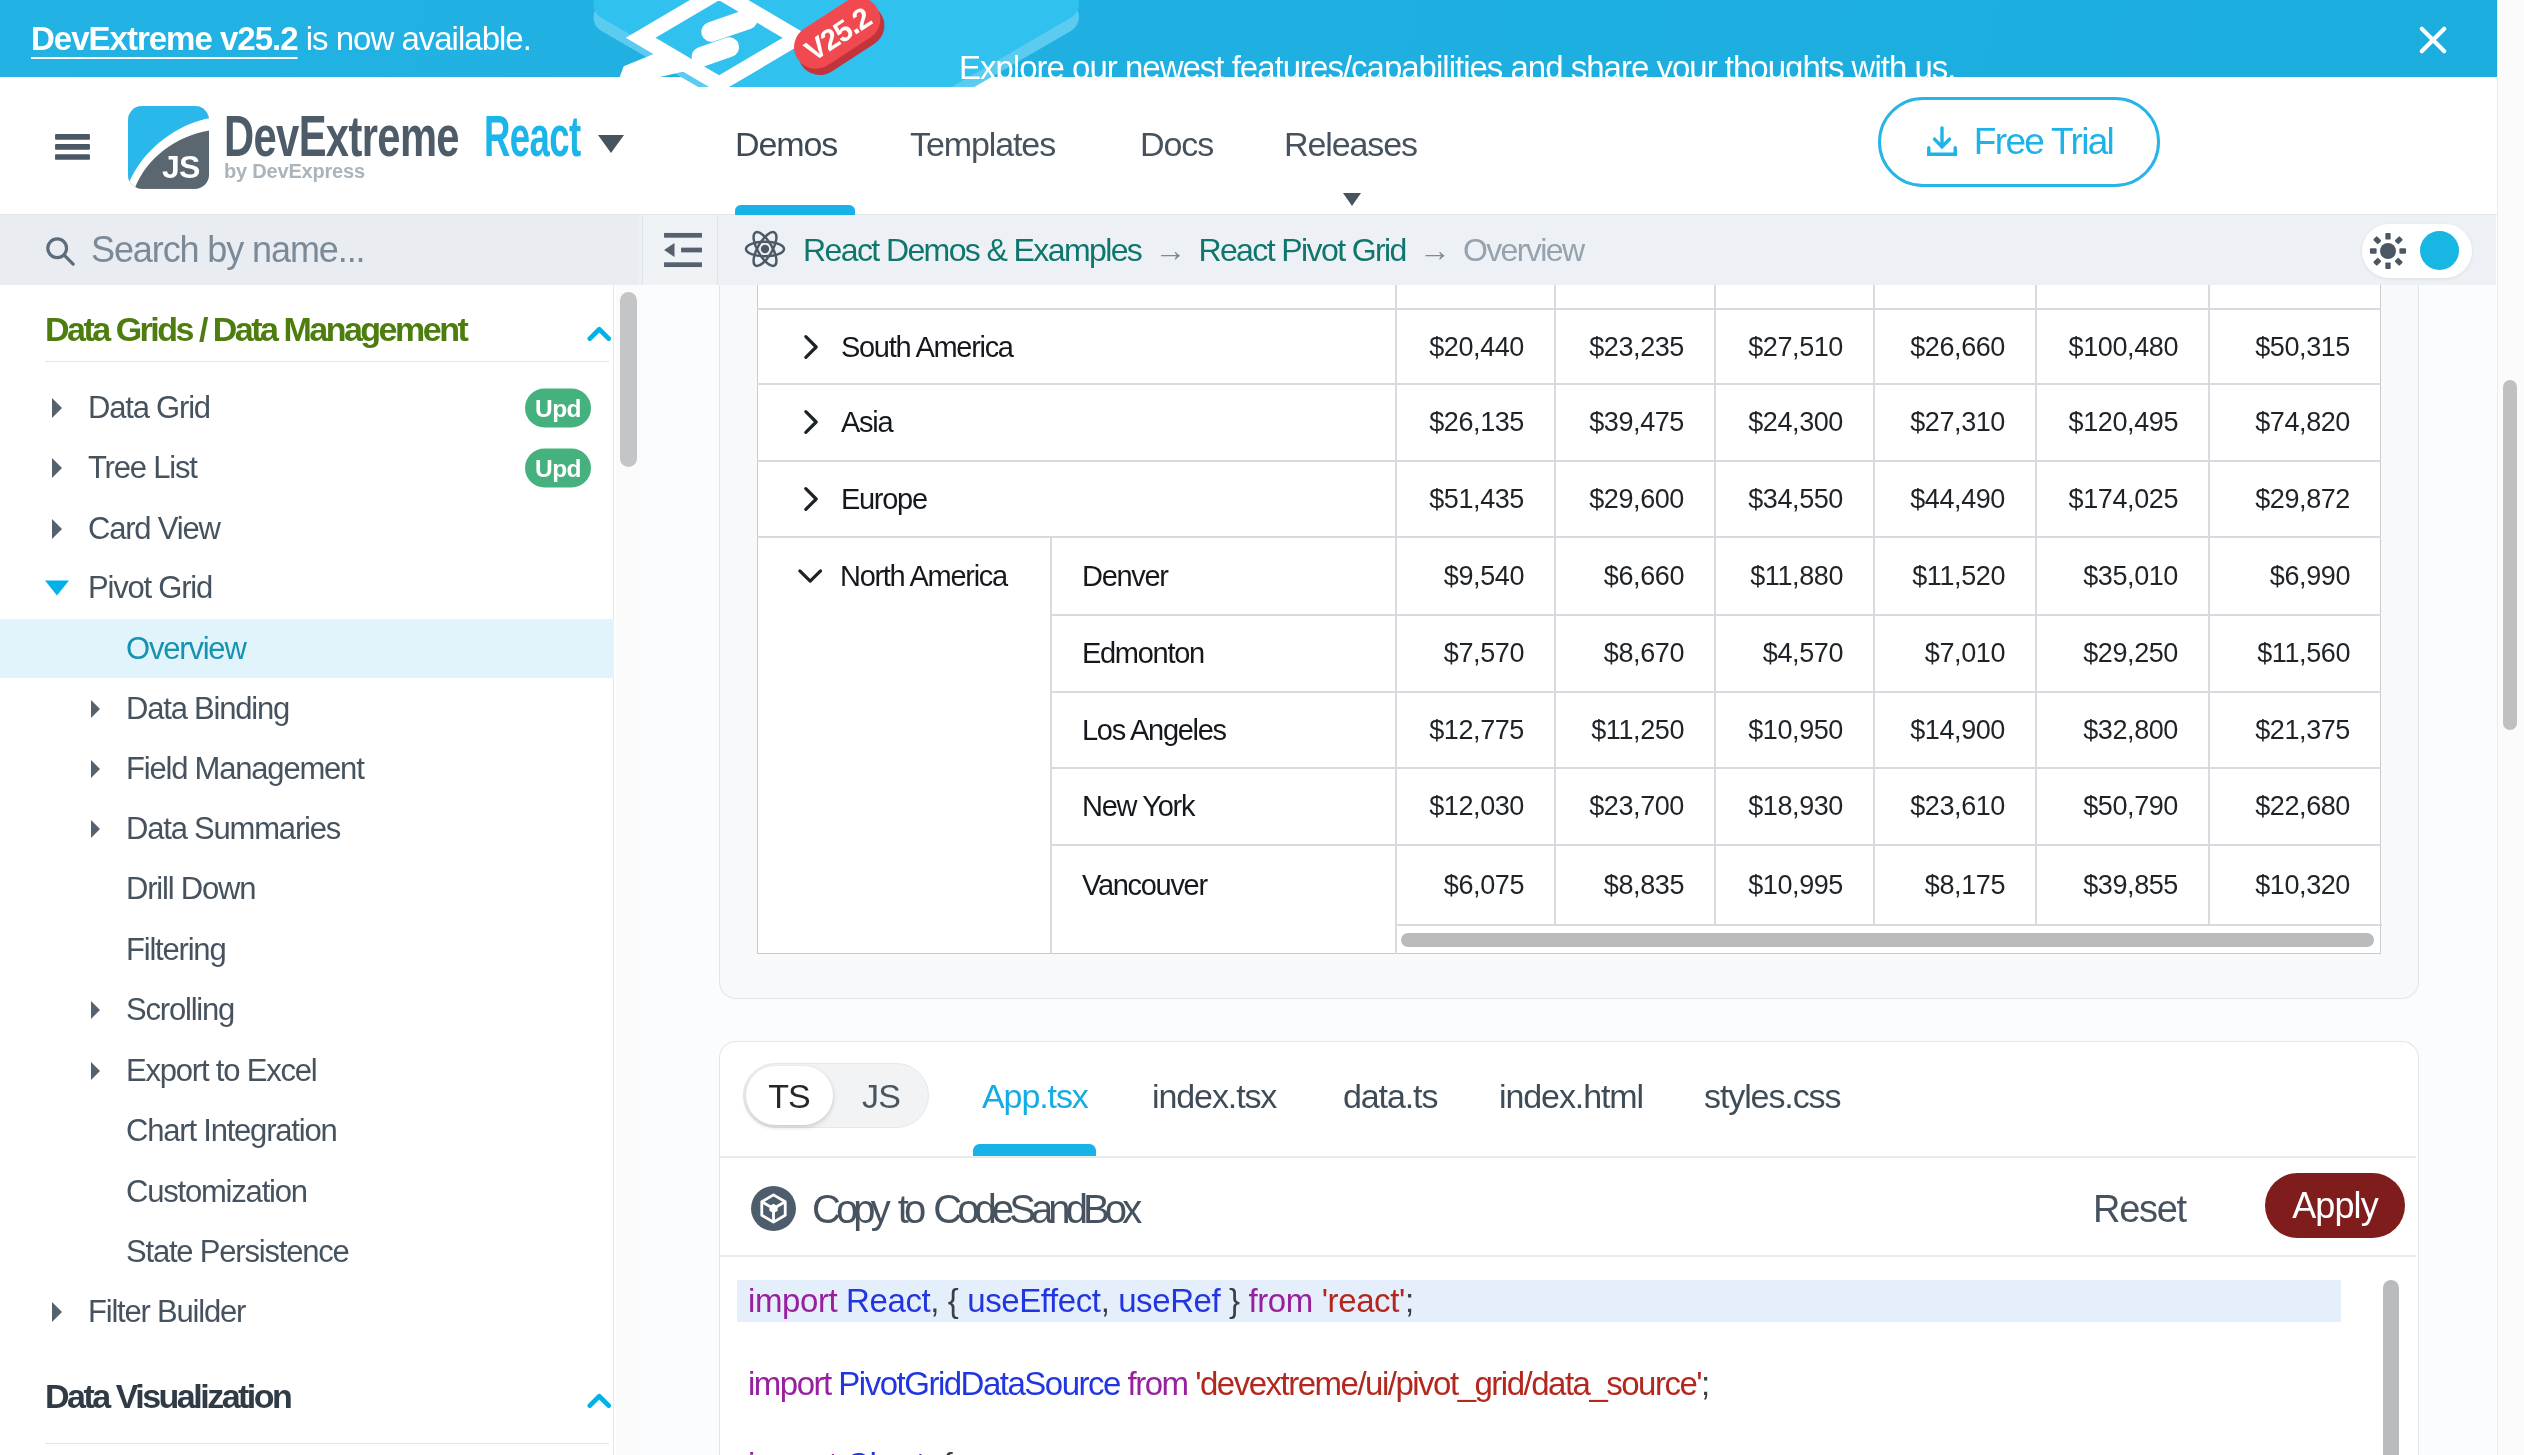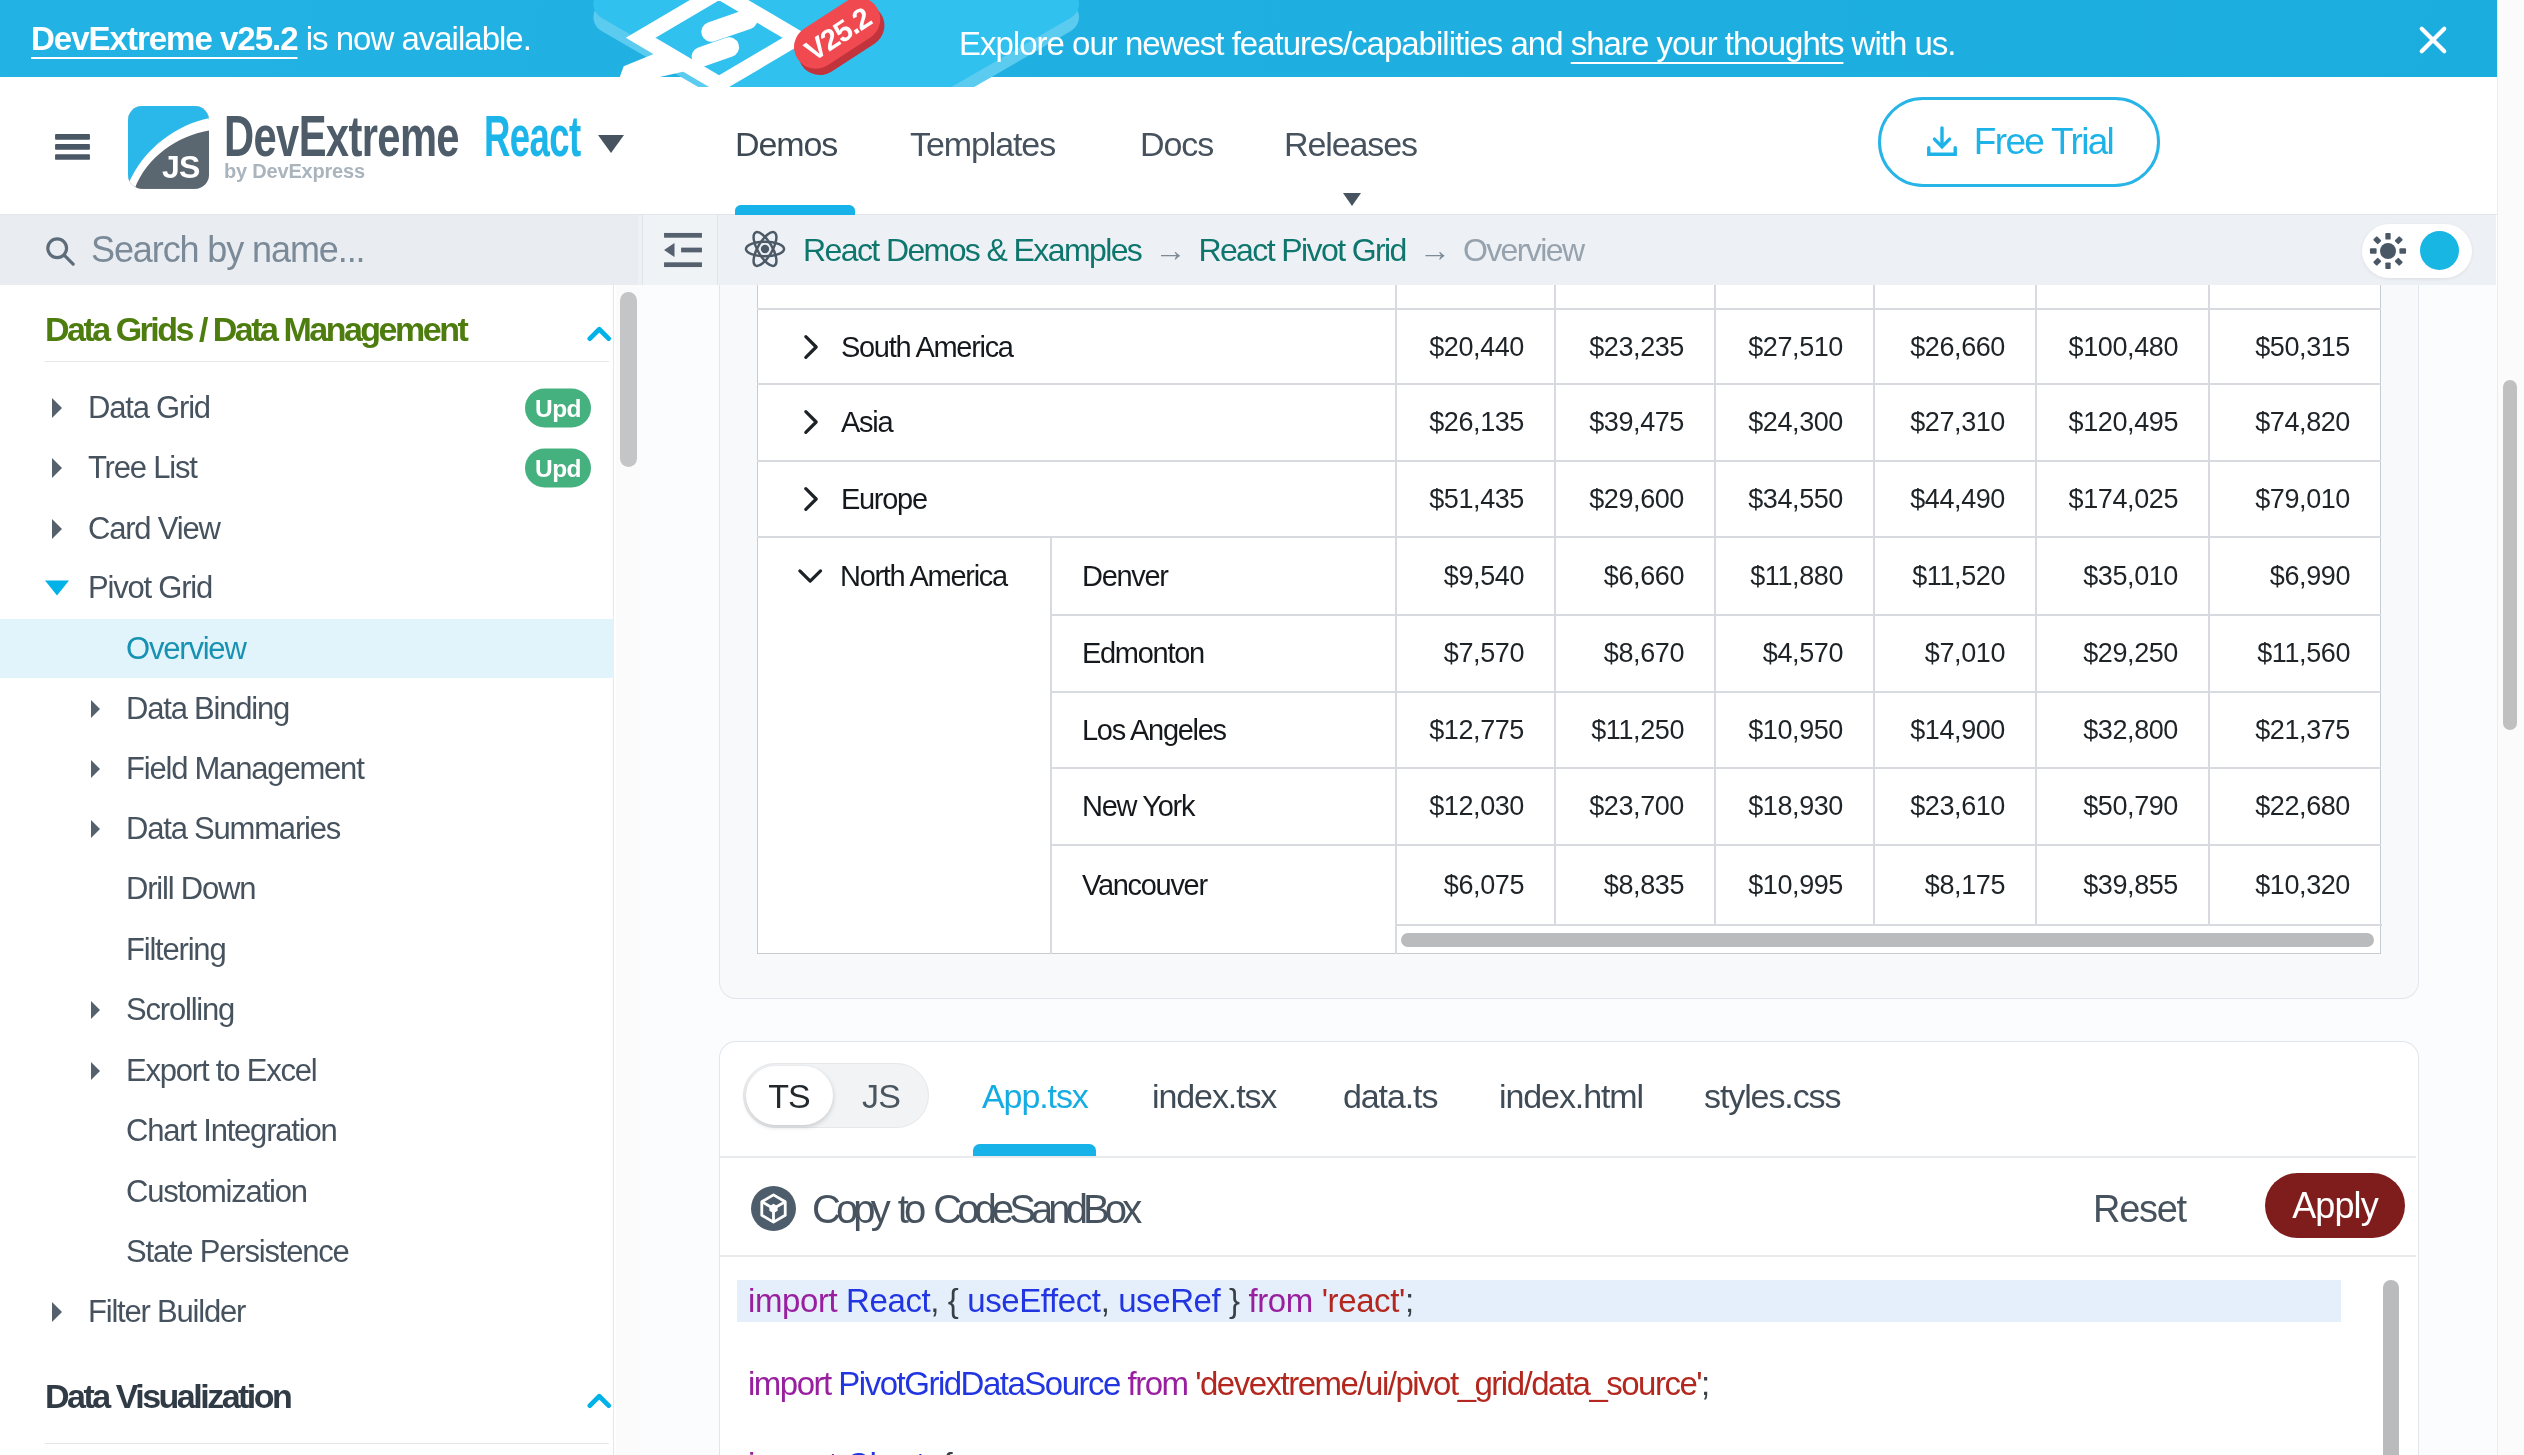--- a/index.html
+++ b/index.html
@@ -17,21 +17,21 @@
 .navitem{position:absolute;font-size:34px;color:#46525e;transform:translateY(-50%);letter-spacing:-1.1px;white-space:nowrap}
 .crumblink{font-size:32px;color:#0f766e;text-underline-offset:5.7px;text-decoration-thickness:1.9px;letter-spacing:-1.6px}
 .chev{position:absolute;transform:translateY(-50%)}
 </style>
 </head>
 <body>
 <div class="page">
 
 <div class="abs" style="left:0;top:0;width:2497px;height:77px;background:linear-gradient(100deg,#22b2e3 0%,#1fb0e1 45%,#1badde 100%);overflow:visible">
   <div class="abs" style="z-index:2;left:31px;top:0;height:77px;display:flex;align-items:center;font-size:33px;color:#fff;letter-spacing:-1px;white-space:nowrap"><span style="text-decoration:underline;text-underline-offset:6.6px;text-decoration-thickness:2.4px;font-weight:700">DevExtreme v25.2</span>&nbsp;is now available.</div>
-  <div class="abs" style="z-index:2;left:959px;top:0;height:87px;display:flex;align-items:center;font-size:33px;color:#fff;letter-spacing:-1px;white-space:nowrap">Explore our newest features/capabilities and&nbsp;<span style="text-decoration:underline;text-underline-offset:6.6px;text-decoration-thickness:2.4px">share your thoughts</span>&nbsp;with us.</div>
+  <div class="abs" style="z-index:2;left:959px;top:0;height:87px;display:flex;align-items:flex-end;font-size:33px;color:#fff;letter-spacing:-1px;white-space:nowrap">Explore our newest features/capabilities and&nbsp;<span style="text-decoration:underline;text-underline-offset:6.6px;text-decoration-thickness:2.4px">share your thoughts</span>&nbsp;with us.</div>
   <svg class="abs" style="left:2418px;top:24.5px" width="30" height="30" viewBox="0 0 32 32">
         <path d="M4 4 L28 28 M28 4 L4 28" stroke="#fff" stroke-width="4.5" stroke-linecap="round"></path>
       </svg>
 </div>
 
 <svg class="abs" style="left:567px;top:0;z-index:1" width="529" height="87" viewBox="0 0 560 92">
   <polygon points="45,18 285,-121 525,18 285,157" fill="#5bcbf0" stroke="#5bcbf0" stroke-width="34" stroke-linejoin="round"></polygon>
   <polygon points="45,4 285,-135 525,4 285,143" fill="#30c1ef" stroke="#30c1ef" stroke-width="34" stroke-linejoin="round"></polygon>
   <polygon points="97,55 126,75 52,92 60,70" fill="#fff"></polygon>
   <polygon points="161,-9 244,40 161,89 78,40" fill="none" stroke="#fff" stroke-width="16" stroke-linejoin="miter"></polygon>
@@ -245,21 +245,21 @@
 <span class="val" style="right:841px;top:422px">$39,475</span>
 <span class="val" style="right:682px;top:422px">$24,300</span>
 <span class="val" style="right:520px;top:422px">$27,310</span>
 <span class="val" style="right:347px;top:422px">$120,495</span>
 <span class="val" style="right:175px;top:422px">$74,820</span>
 <span class="val" style="right:1001px;top:499px">$51,435</span>
 <span class="val" style="right:841px;top:499px">$29,600</span>
 <span class="val" style="right:682px;top:499px">$34,550</span>
 <span class="val" style="right:520px;top:499px">$44,490</span>
 <span class="val" style="right:347px;top:499px">$174,025</span>
-<span class="val" style="right:175px;top:499px">$79,010</span>
+<span class="val" style="right:175px;top:499px">$29,872</span>
 <span class="val" style="right:1001px;top:576px">$9,540</span>
 <span class="val" style="right:841px;top:576px">$6,660</span>
 <span class="val" style="right:682px;top:576px">$11,880</span>
 <span class="val" style="right:520px;top:576px">$11,520</span>
 <span class="val" style="right:347px;top:576px">$35,010</span>
 <span class="val" style="right:175px;top:576px">$6,990</span>
 <span class="val" style="right:1001px;top:653px">$7,570</span>
 <span class="val" style="right:841px;top:653px">$8,670</span>
 <span class="val" style="right:682px;top:653px">$4,570</span>
 <span class="val" style="right:520px;top:653px">$7,010</span>

